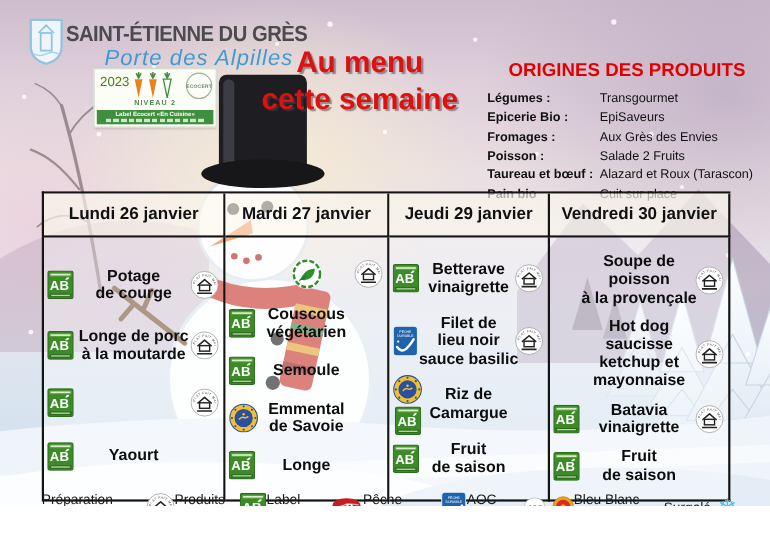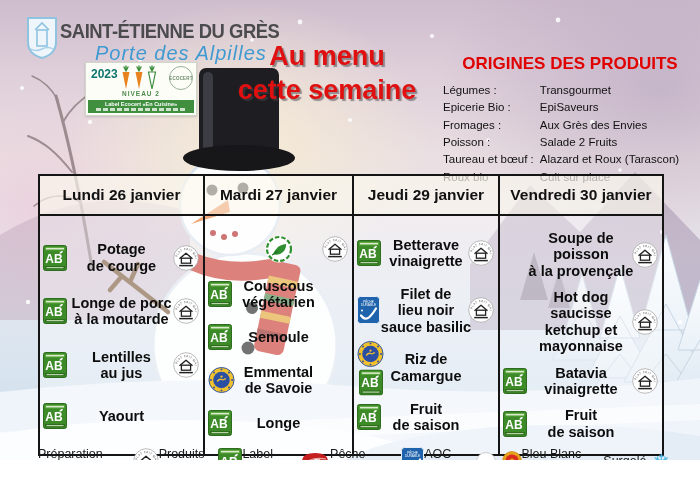--- a/index.html
+++ b/index.html
@@ -16,36 +16,36 @@
   .fg{position:absolute;z-index:2;}
 
   
   .town-shield{left:26px;top:16px;}
   .town-name{left:60px;top:20px;font-size:20px;font-weight:bold;color:#4b4b4d;
     letter-spacing:-0.5px;transform:scaleX(.92);transform-origin:left;}
   .town-sub{left:63px;top:42px;font-size:20px;font-style:italic;font-weight:normal;color:#3f9ad2;letter-spacing:1px;margin-left:32px;}
   .badge{left:85px;top:62px;width:110px;height:52px;background:#fdfdf8;border:1px solid #cfd8c8;
     box-shadow:0 1px 2px rgba(0,0,0,.15);font-family:"Liberation Sans",sans-serif;}
   .badge-top{position:relative;height:30px;}
-  .badge-year{position:absolute;left:5px;top:4px;font-size:12px;font-weight:bold;color:#0f766e;}
+  .badge-year{position:absolute;left:5px;top:4px;font-size:12px;font-weight:normal;color:#4d7c0f;}
   .badge-carrots{position:absolute;left:34px;top:2px;}
   .badge-ecocert{position:absolute;right:3px;top:3px;width:22px;height:22px;border-radius:50%;
     border:1.5px solid #9ab09a;display:flex;align-items:center;justify-content:center;
     font-size:4.5px;color:#6a8a6a;font-weight:bold;letter-spacing:.2px;}
   .badge-level{text-align:center;font-size:6.5px;font-weight:bold;color:#4a8a4a;letter-spacing:1px;margin-top:-3px;}
   .badge-band{position:absolute;left:2px;right:2px;bottom:2px;background:#3f8f3f;padding:1px 2px 2px;}
   .badge-band-label{font-size:5.5px;color:#fff;text-align:center;font-weight:bold;}
   .badge-band-sub{height:3px;margin:1px 6px 0;background:repeating-linear-gradient(90deg,rgba(255,255,255,.75) 0 5px,rgba(255,255,255,0) 5px 7px);}
   .menu-title{left:222px;top:40px;width:210px;text-align:center;font-weight:bold;font-size:27px;color:#e01010;
     text-shadow:2px 2px 1px rgba(70,70,75,.55);line-height:1.25;}
   .origins{left:443px;top:10px;width:254px;}
   .origins-title{text-align:center;font-size:17px;font-weight:bold;color:#e00000;margin-bottom:8px;margin-top:44px;}
   .origins-rows{display:grid;grid-template-columns:max-content 1fr;column-gap:6px;row-gap:1px;
     font-size:11.5px;line-height:1.42;}
-  .origin-label{font-weight:normal;white-space:nowrap;}
+  .origin-label{font-weight:bold;white-space:nowrap;}
   .origin-value{white-space:nowrap;}
 
   
   .menu-table{left:38px;top:162px;width:624px;z-index:2;position:absolute;
     display:grid;grid-template-columns:165px 149px 146px 164px;grid-template-rows:40px 240px;
     border-left:2.5px solid #141414;border-top:2.5px solid #141414;margin-top:12px;}
   .day-header{border-right:2.5px solid #141414;border-bottom:2.5px solid #141414;
     background:rgba(250,247,238,.68);display:flex;align-items:center;justify-content:center;
     font-size:15.5px;font-weight:bold;}
   .day-body{border-right:2.5px solid #141414;border-bottom:2.5px solid #141414;
@@ -201,21 +201,21 @@
         <span class="origin-label">Légumes :</span>
         <span class="origin-value">Transgourmet</span>
         <span class="origin-label">Epicerie Bio :</span>
         <span class="origin-value">EpiSaveurs</span>
         <span class="origin-label">Fromages :</span>
         <span class="origin-value">Aux Grès des Envies</span>
         <span class="origin-label">Poisson :</span>
         <span class="origin-value">Salade 2 Fruits</span>
         <span class="origin-label">Taureau et bœuf :</span>
         <span class="origin-value">Alazard et Roux (Tarascon)</span>
-        <span class="origin-label">Roux bio</span>
+        <span class="origin-label">Pain bio</span>
         <span class="origin-value">Cuit sur place</span>
       </div>
   </div>
 
   <div class="menu-table" id="menu-table">
       <div class="day-header">Lundi 26 janvier</div>
       <div class="day-header">Mardi 27 janvier</div>
       <div class="day-header">Jeudi 29 janvier</div>
       <div class="day-header">Vendredi 30 janvier</div>
       <div class="day-body">
@@ -288,22 +288,20 @@
     <rect x="0.5" y="0.5" width="23" height="25" rx="2" fill="#3c8a28" stroke="#2e6d1e"></rect>
     <rect x="2" y="2" width="20" height="3.4" rx="1" fill="#5aa53a"></rect>
     <rect x="3" y="2.9" width="18" height="1.5" fill="#eaf4e2" opacity="0.9"></rect>
     <text x="11" y="17.5" font-family="Liberation Sans,sans-serif" font-size="12" font-weight="bold" fill="#fff" text-anchor="middle">AB</text>
     <path d="M16.2,8.2 q1.8,-3 3.8,-2 q-0.8,2.8 -3.8,2" fill="#fff"></path>
     <rect x="2" y="21" width="20" height="3.2" fill="#2e6d1e"></rect>
     <rect x="3.5" y="22" width="17" height="1.2" fill="#cfe6c0" opacity="0.85"></rect>
   </svg>
             </span>
           </span>
-          <div class="menu-item-text">Lentilles
-au jus</div>
           <span class="icons-right">
             <span class="icon">
               <svg width="26" height="26" viewBox="0 0 26 26">
     <circle cx="13" cy="13" r="12.3" fill="#fff" stroke="#a9a9a9" stroke-width="0.8"></circle>
     <defs>
                   <path id="arc2" d="M4.2,14 a8.8,8.8 0 1,1 17.6,0"></path>
                 </defs>
     <text font-size="3" fill="#444" font-family="Liberation Sans,sans-serif" letter-spacing="0.4"><textPath href="#arc2" startOffset="6%">PLAT FAIT MAISON</textPath></text>
     <path d="M6.5,13.8 L13,8.2 L19.5,13.8" fill="none" stroke="#222" stroke-width="1.4" stroke-linejoin="round"></path>
     <rect x="8.4" y="13.2" width="9.2" height="5" fill="none" stroke="#222" stroke-width="1.3"></rect>

